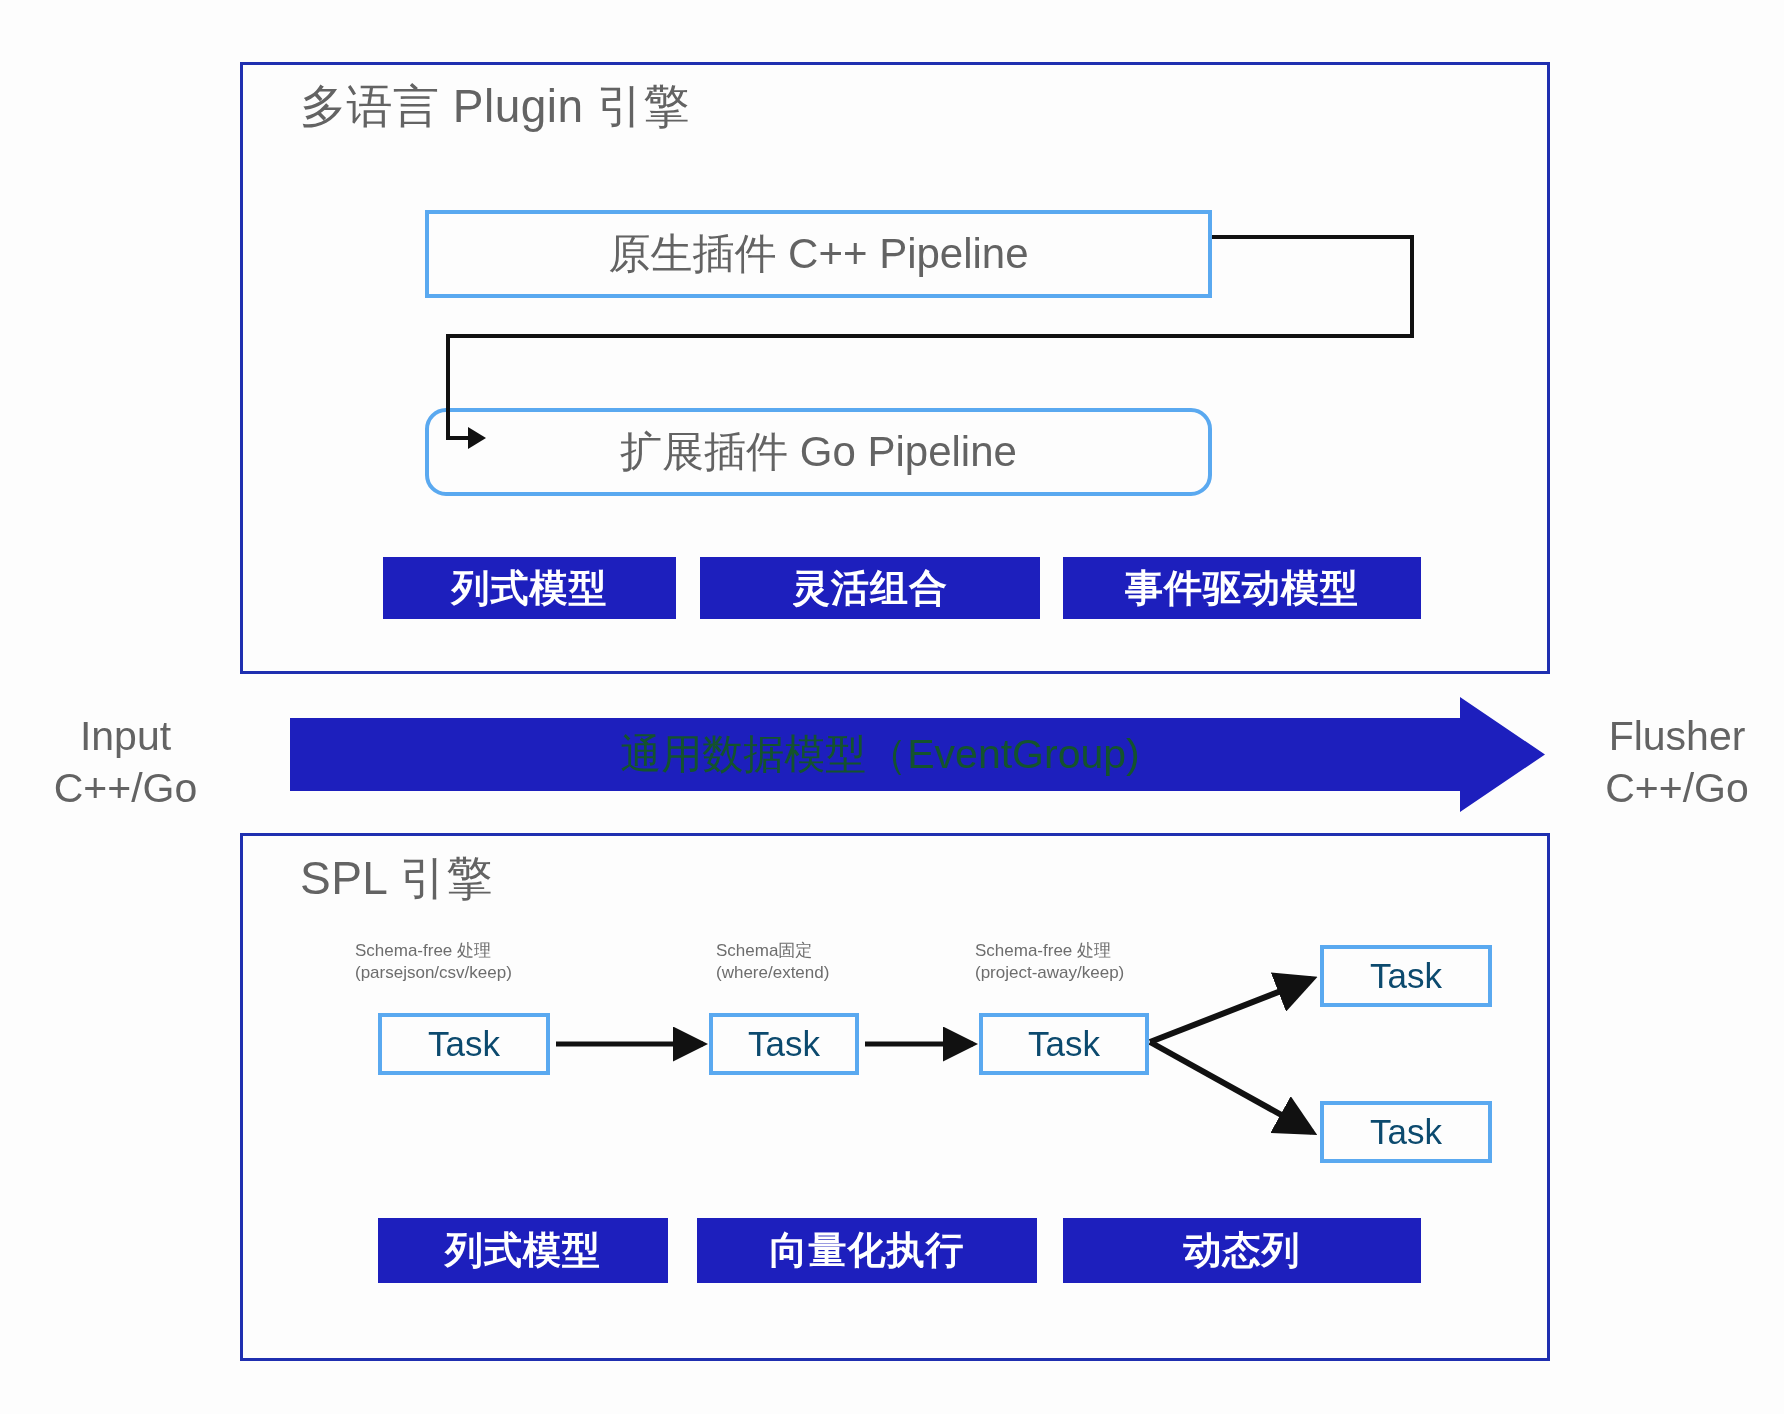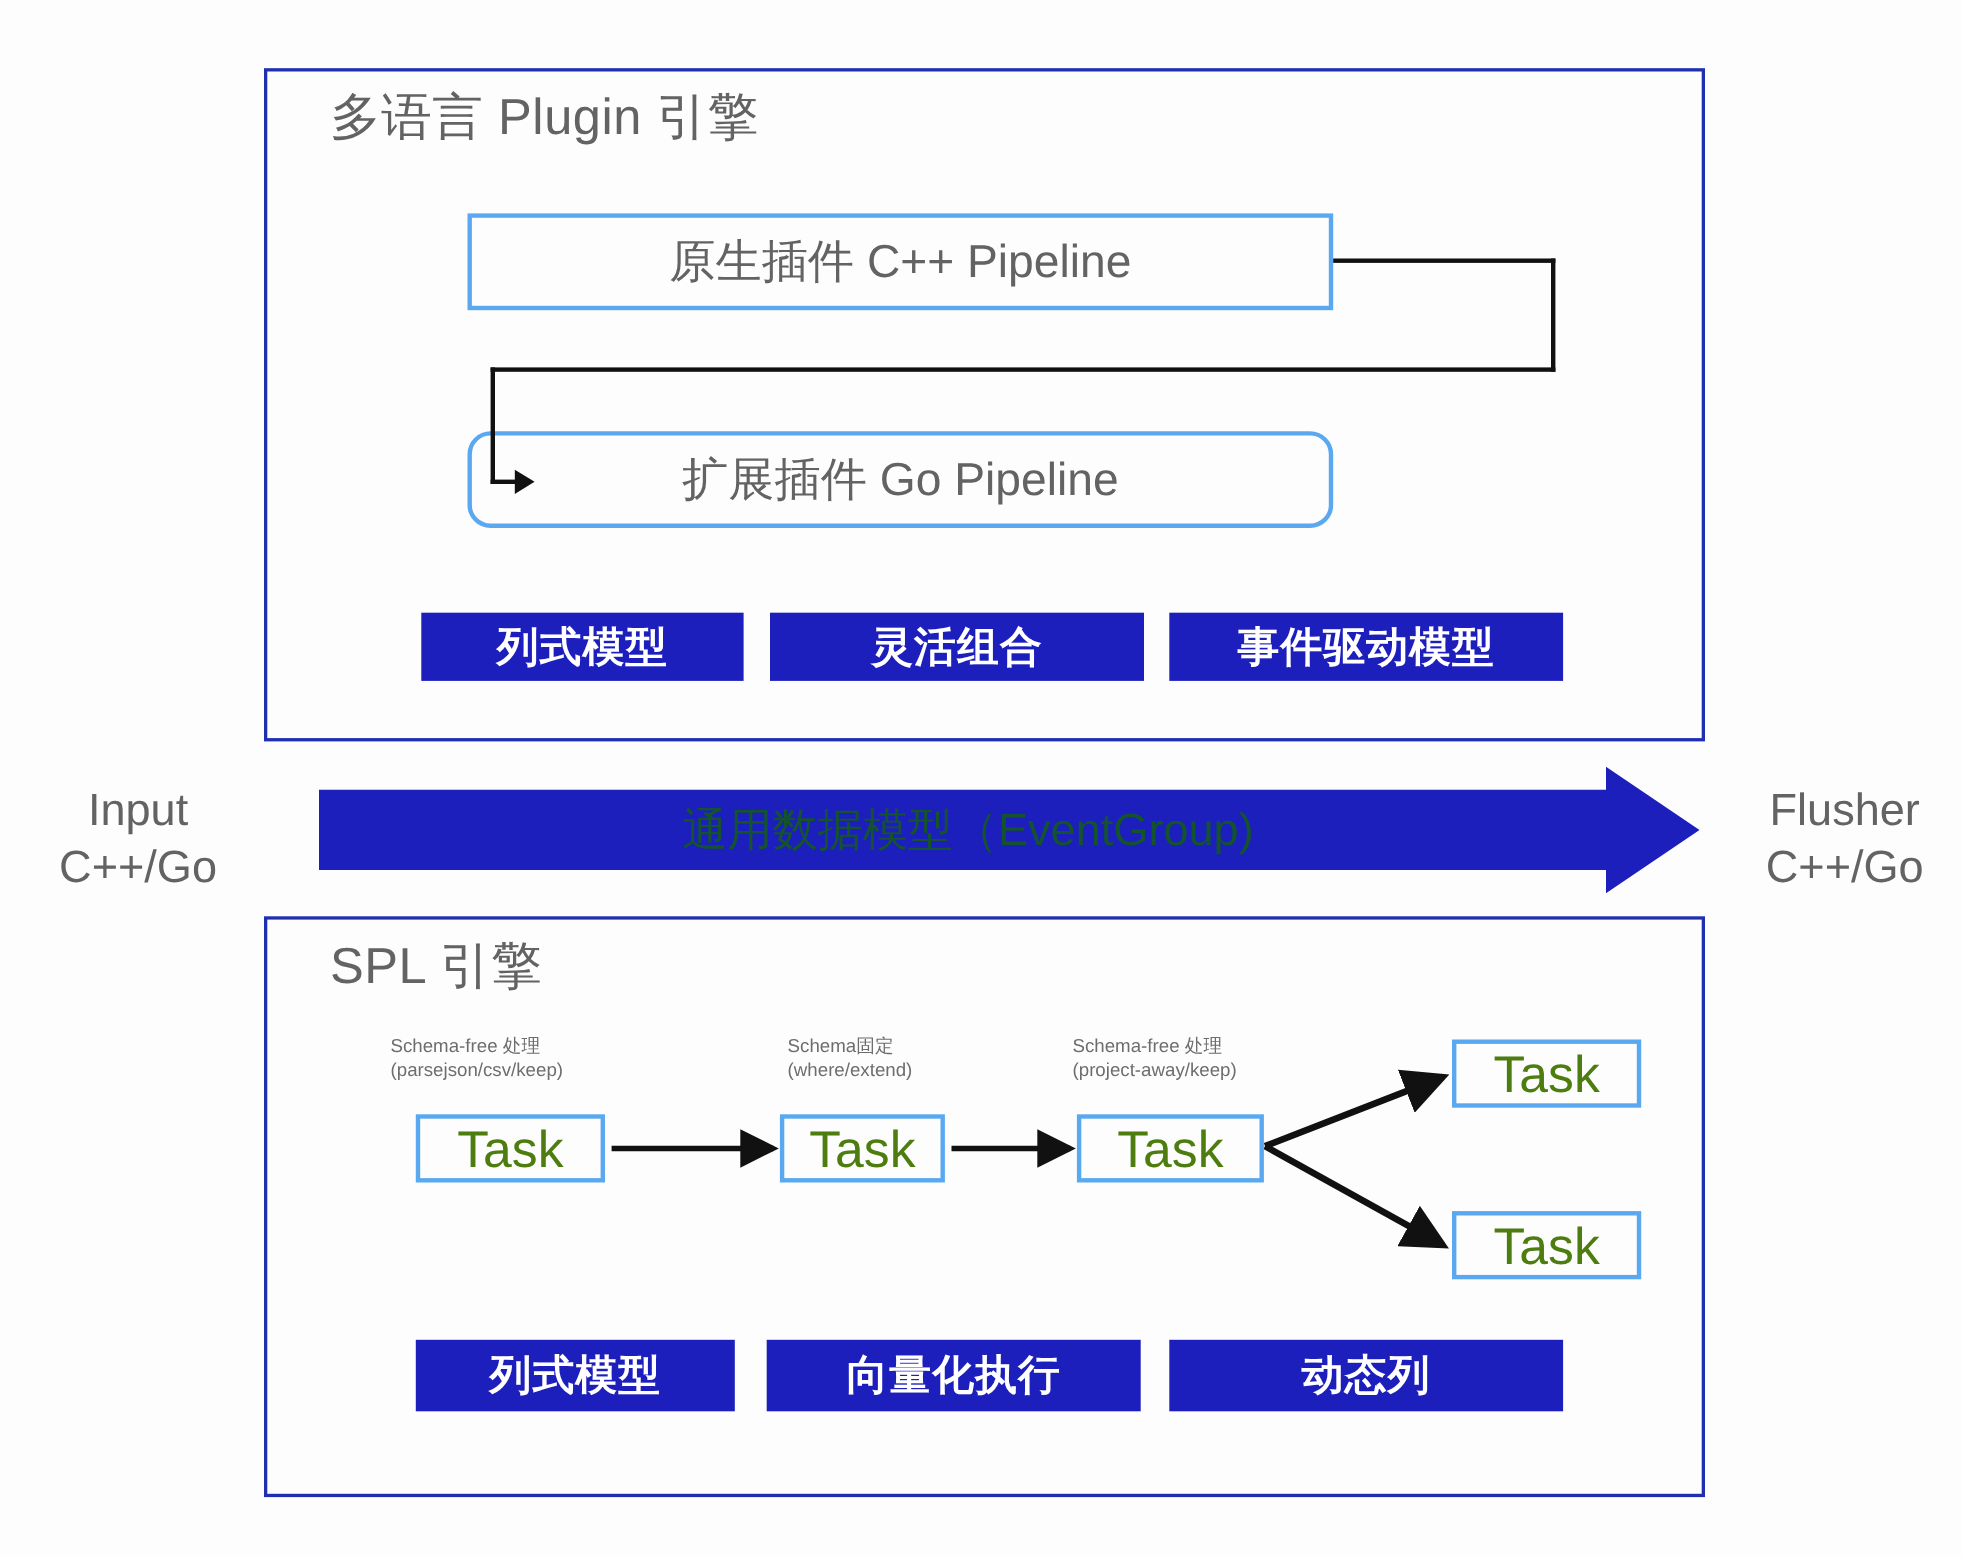--- a/index.html
+++ b/index.html
@@ -47,20 +47,21 @@
     position: absolute;
     border: 4px solid #5aa9f0;
     background: #fdfdfd;
     box-sizing: border-box;
     display: flex;
     align-items: center;
     justify-content: center;
     color: #636363;
     font-size: 42px;
     white-space: nowrap;
+    margin-top: 16px;
   }
   #cpp-pipeline { left: 425px; top: 194px; width: 787px; height: 88px; }
   #go-pipeline  { left: 425px; top: 392px; width: 787px; height: 88px; border-radius: 21px; }
 
   
   .conn { position: absolute; background: #111; }
   #fb-h-top  { left: 1212px; top: 235px; width: 202px; height: 4px; }
   #fb-v-right{ left: 1410px; top: 235px; width: 4px;  height: 103px; }
   #fb-h-mid  { left: 446px;  top: 334px; width: 968px; height: 4px; }
   #fb-v-left { left: 446px;  top: 334px; width: 4px;  height: 106px; }
@@ -142,22 +143,22 @@
 
   
   .task-box {
     position: absolute;
     border: 4px solid #5aa9f0;
     background: #fdfdfd;
     box-sizing: border-box;
     display: flex;
     align-items: center;
     justify-content: center;
-    color: #4d7c0f;
-    font-size: 47px;
+    color: #0c4a6e;
+    font-size: 35px;
   }
   #task-1 { left: 378px;  top: 1013px; width: 172px; height: 62px; }
   #task-2 { left: 709px;  top: 1013px; width: 150px; height: 62px; }
   #task-3 { left: 979px;  top: 1013px; width: 170px; height: 62px; }
   #task-4 { left: 1320px; top: 945px;  width: 172px; height: 62px; }
   #task-5 { left: 1320px; top: 1101px; width: 172px; height: 62px; }
 
   
   #spl-arrows {
     position: absolute;

